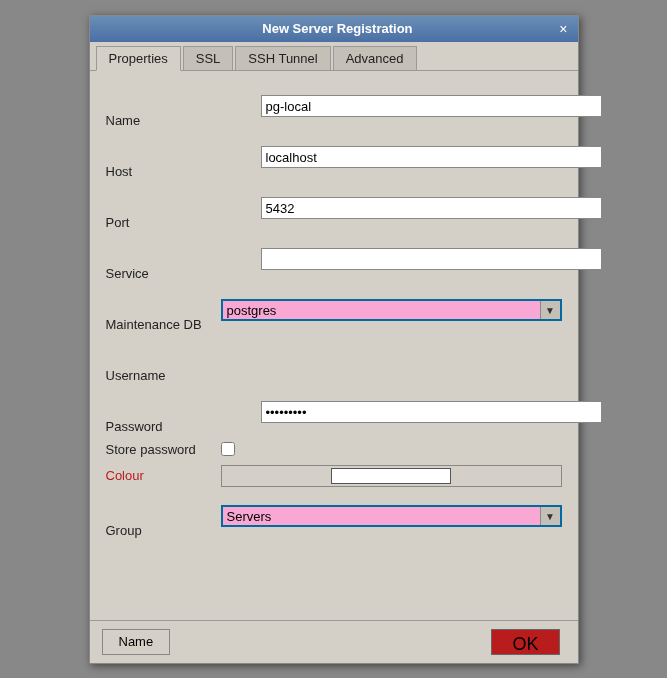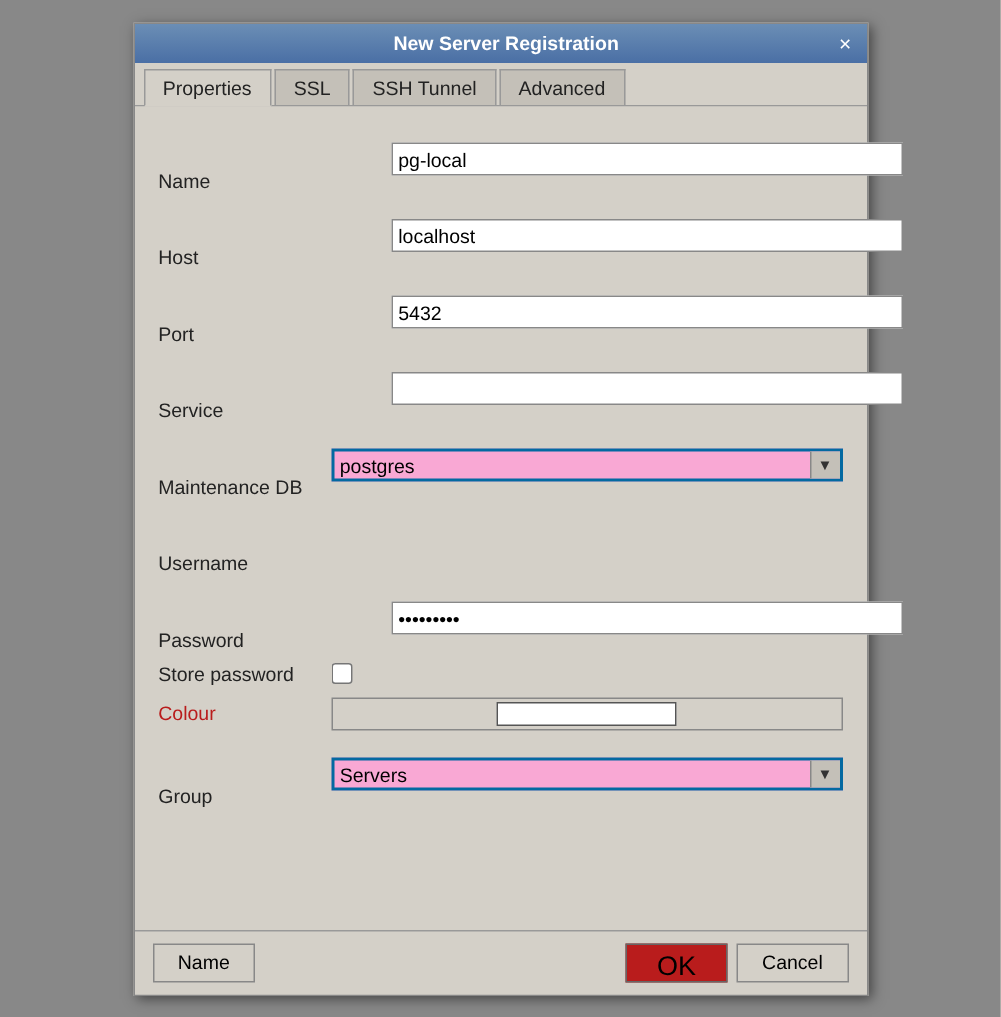--- a/index.html
+++ b/index.html
@@ -336,15 +336,14 @@
       </div>
     </div>
 
     <div class="spacer"></div>
   </div>
 
   <div class="button-bar">
     <button class="btn-help">Name</button>
     <div class="btn-spacer"></div>
     <button class="btn-ok">OK</button>
-    <button class="btn-cancel">Cancel</button>
   </div>
 </div>
 
 </body></html>

